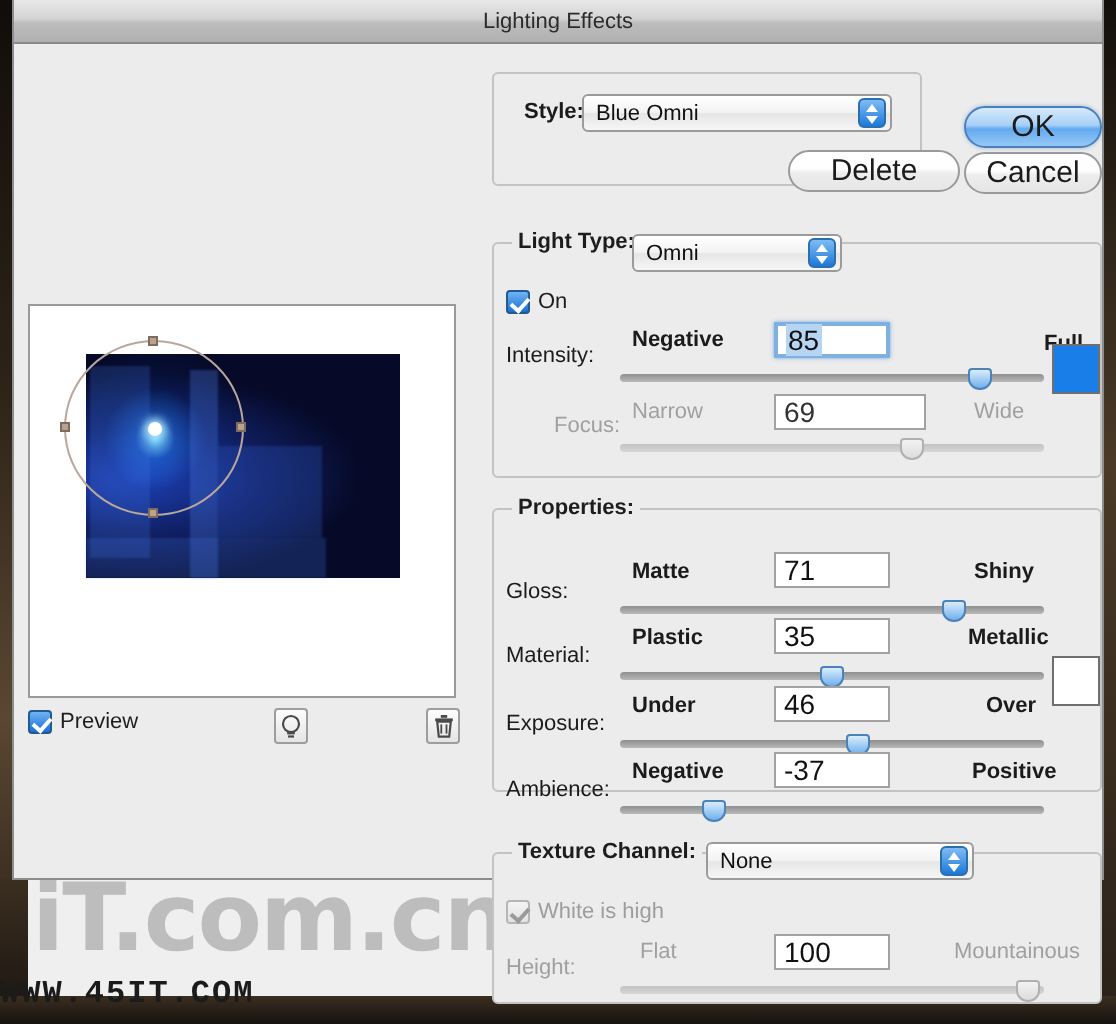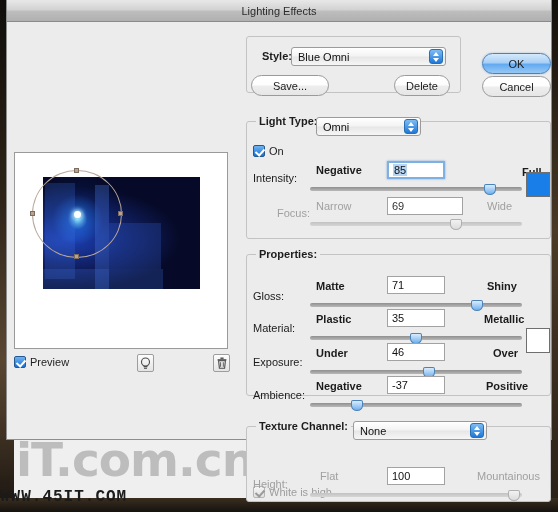--- a/index.html
+++ b/index.html
@@ -130,39 +130,39 @@
     border-left:3px solid transparent; border-right:3px solid transparent;
   }
   .popup .arrows i.up { border-bottom:4px solid #fff; }
   .popup .arrows i.dn { border-top:4px solid #fff; }
 
   
   .btn {
     position:absolute; height:21px; border-radius:11px;
     border:1px solid #9a9a9a;
     background: linear-gradient(180deg,#ffffff 0%,#fdfdfd 45%,#ededed 55%,#e6e6e6 100%);
-    font-size:11px; color:#1b1b1b;
+    font-size:15px; color:#1b1b1b;
     display:flex; align-items:center; justify-content:center;
   }
   .btn.primary {
     border-color:#4b81bb;
     background: linear-gradient(180deg,#d5e9fb 0%,#a8d0f6 45%,#63aaf0 55%,#97c8f5 100%);
     box-shadow: 0 0 2px rgba(70,130,200,.5);
   }
 
   
   .lbl { position:absolute; font-size:11px; color:#1b1b1b; }
   .lbl.b { font-weight:bold; }
   .lbl.dim { color:#a0a0a0; }
 
   
   .field {
     position:absolute; height:18px; width:62px;
     background:#fff; border:1px solid #a2a2a2;
-    font-size:11px; color:#111; padding-left:4px;
+    font-size:14px; color:#111; padding-left:4px;
     display:flex; align-items:center;
   }
   .field.focused {
     border:2px solid #7fb0e2; background:#fff;
     box-shadow: 0 0 2px rgba(90,150,220,.8);
   }
   .field.focused .sel { background:#b6d5f3; display:inline-block; padding:0 1px;}
 
   
   .slider { position:absolute; height:12px; }
@@ -276,24 +276,21 @@
 
       <div class="group" style="left:4px;top:14px;width:215px;height:57px;"></div>
       <div class="lbl b" style="left:20px;top:28px;">Style:</div>
       <div class="popup" style="left:49px;top:25px;width:155px;">
         <span>Blue Omni</span>
         <span class="arrows">
             <i class="up"></i>
             <i class="dn"></i>
           </span>
       </div>
-      <div class="btn" style="left:9px;top:53px;width:78px;">
-        <span>Save...</span>
-      </div>
-      <div class="btn" style="left:152px;top:53px;width:56px;">
+      <div class="btn" style="left:152px;top:53px;width:86px;">
         <span>Delete</span>
       </div>
 
       <div class="btn primary" style="left:240px;top:31px;width:69px;">
         <span>OK</span>
       </div>
       <div class="btn" style="left:240px;top:54px;width:69px;">
         <span>Cancel</span>
       </div>
 
@@ -389,21 +386,21 @@
         <span class="group-title">Texture Channel:</span>
       </div>
       <div class="popup" style="left:111px;top:399px;width:134px;">
         <span>None</span>
         <span class="arrows">
             <i class="up"></i>
             <i class="dn"></i>
           </span>
       </div>
 
-      <span style="position:absolute;left:11px;top:428px;display:inline-flex;align-items:center;margin-top:36px;">
+      <span style="position:absolute;left:11px;top:428px;display:inline-flex;align-items:center;">
         <span class="chk dim"></span>
         <span class="preview-label" style="color:#9d9d9d;">White is high</span>
       </span>
 
       <div class="lbl dim" style="left:11px;top:456px;">Height:</div>
       <div class="lbl dim" style="left:78px;top:448px;">Flat</div>
       <div class="lbl dim" style="left:235px;top:448px;">Mountainous</div>
       <div class="field" style="left:145px;top:445px;width:58px;">
         <span>100</span>
       </div>

